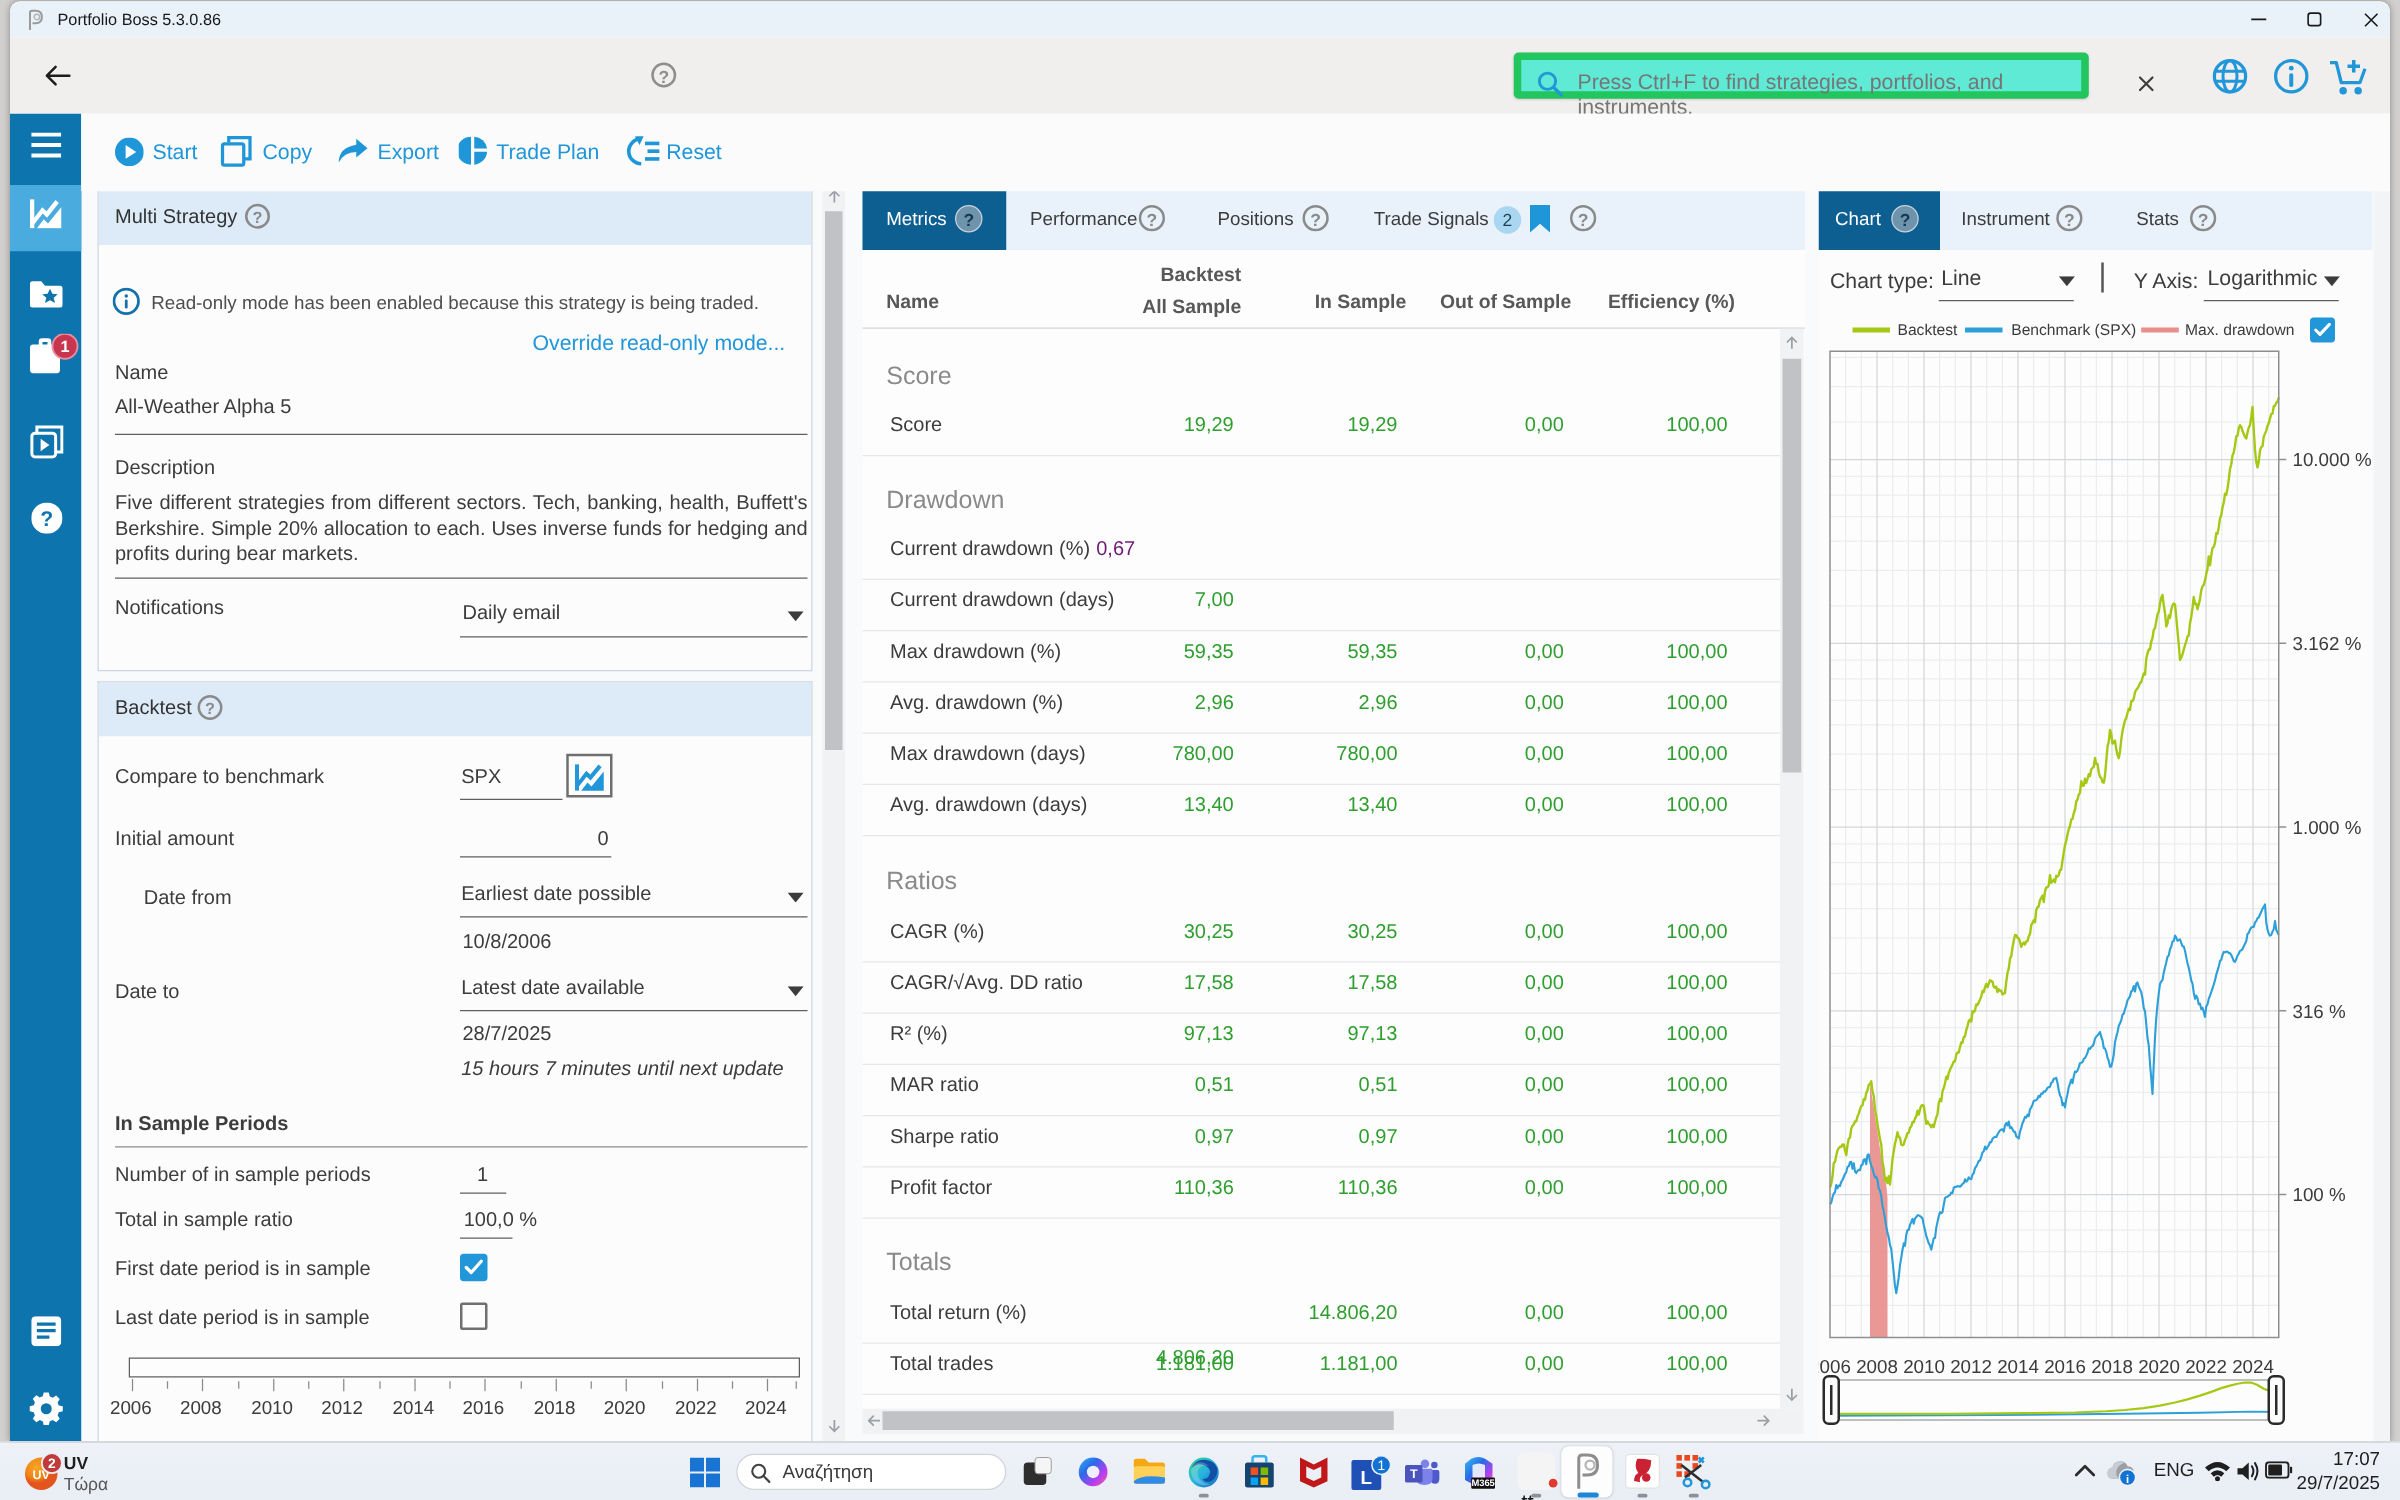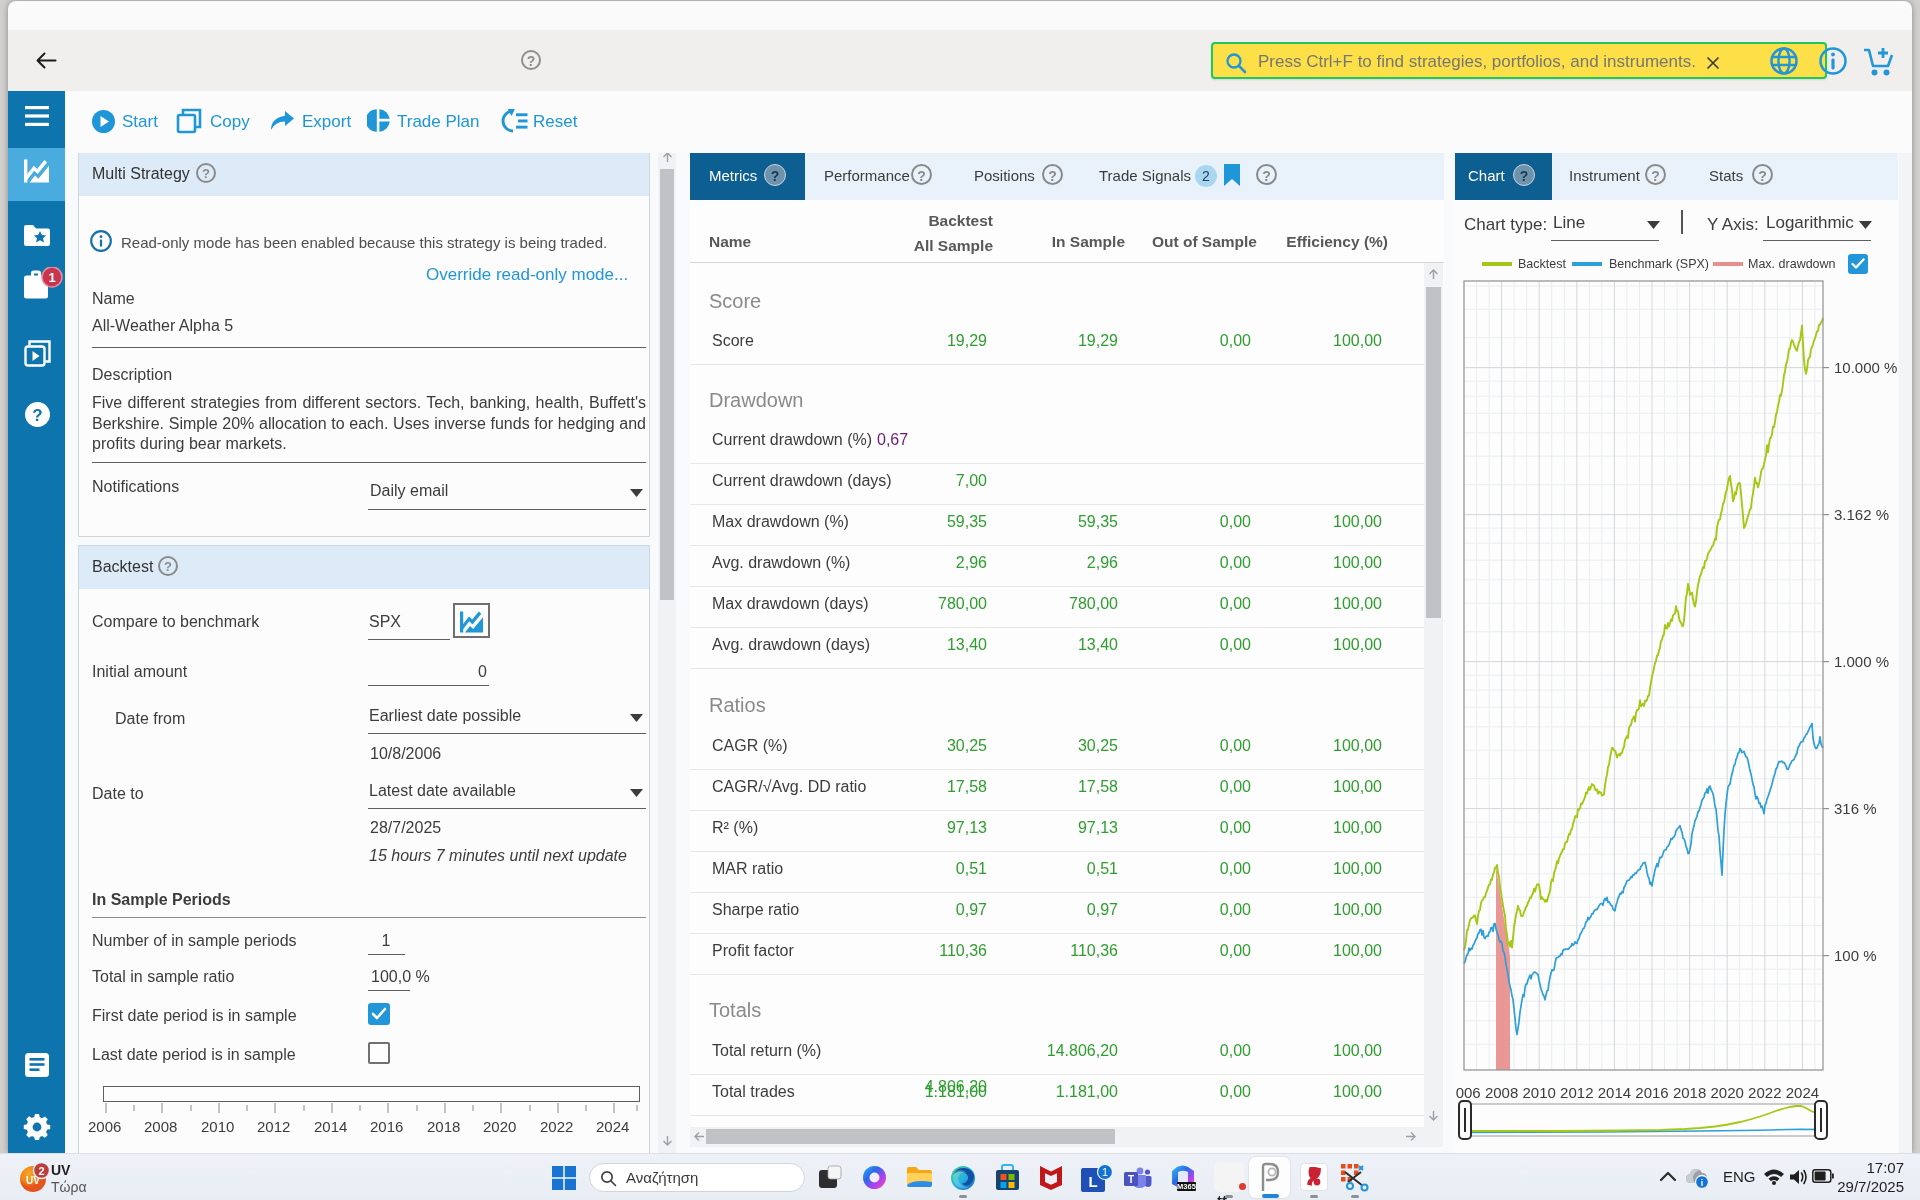--- a/index.html
+++ b/index.html
@@ -21,26 +21,38 @@
   font-size:16px; color:#333; }
 .qcirc { display:inline-block; width:20px; height:20px; border:2px solid #8a8a8a; border-radius:50%;
   color:#8a8a8a; font-size:13px; font-weight:bold; text-align:center; line-height:17px; }
 #taskbar { position:absolute; left:0; top:1153px; width:1920px; height:47px;
   background:linear-gradient(180deg,#eef2f8 0%,#e9edf4 100%); border-top:1px solid #dcdfe4; }
 </style>
 </head>
 <body>
 <div id="screen">
   <div id="window">
+    <div id="titlebar">
+      <svg class="abs" style="left:11px;top:6px" width="18" height="18" viewBox="0 0 18 18">
+        <path d="M5 17 L5 3 Q5 1.5 6.5 1.5 L9.5 1.5 Q14.5 1.5 14.5 6.5 Q14.5 11.5 9.5 11.5 L7 11.5" fill="none" stroke="#9a9a9a" stroke-width="1.6"></path>
+        <circle cx="10.5" cy="6.5" r="2.2" fill="none" stroke="#b5b5b5" stroke-width="1.2"></circle>
+      </svg>
+      <div class="abs" style="left:38px;top:7px;font-size:13px;color:#191919;">Portfolio Boss 5.3.0.86</div>
+      <svg class="abs" style="left:1786px;top:0" width="118" height="29" viewBox="0 0 118 29">
+        <line x1="7" y1="14.5" x2="19" y2="14.5" stroke="#1a1a1a" stroke-width="1.4"></line>
+        <rect x="52.5" y="9.5" width="10" height="10" rx="2" fill="none" stroke="#1a1a1a" stroke-width="1.3"></rect>
+        <path d="M98 10 L108 20 M108 10 L98 20" stroke="#1a1a1a" stroke-width="1.3"></path>
+      </svg>
+    </div>
     <div id="appheader">
       <svg class="abs" style="left:27px;top:20px" width="22" height="21" viewBox="0 0 22 21">
         <path d="M20.5 10.5 L2.5 10.5 M9.5 3.5 L2.5 10.5 L9.5 17.5" fill="none" stroke="#1d1d1d" stroke-width="2" stroke-linecap="round" stroke-linejoin="round"></path>
       </svg>
       <div class="abs" style="left:513px;top:20px;width:20px;height:20px;border:2px solid #8e8e8e;border-radius:50%;color:#8e8e8e;font-size:14px;font-weight:bold;text-align:center;line-height:19px;">?</div>
-      <div class="abs" style="left:1203px;top:12px;width:616px;height:37px;background:#fde047;border:2px solid #22c55e;border-radius:4px;box-shadow:0 1px 2px rgba(0,0,0,0.12);">
+      <div class="abs" style="left:1203px;top:12px;width:460px;height:37px;background:#5eead4;border:6px solid #22c55e;border-radius:4px;box-shadow:0 1px 2px rgba(0,0,0,0.12);">
         <svg class="abs" style="left:11px;top:7px" width="24" height="24" viewBox="0 0 24 24">
           <circle cx="10" cy="10" r="6.5" fill="none" stroke="#2196d8" stroke-width="2.3"></circle>
           <line x1="15" y1="15" x2="21" y2="21" stroke="#2196d8" stroke-width="2.6" stroke-linecap="round"></line>
         </svg>
         <div class="abs" style="left:45px;top:8px;font-size:17px;color:#767676;">Press Ctrl+F to find strategies, portfolios, and instruments.</div>
         <svg class="abs" style="left:491px;top:10px" width="18" height="18" viewBox="0 0 18 18">
           <path d="M4 4 L14 14 M14 4 L4 14" stroke="#3b3b3b" stroke-width="1.7" stroke-linecap="round"></path>
         </svg>
       </div>
       <svg class="abs" style="left:1760px;top:15px" width="32" height="32" viewBox="0 0 32 32">

